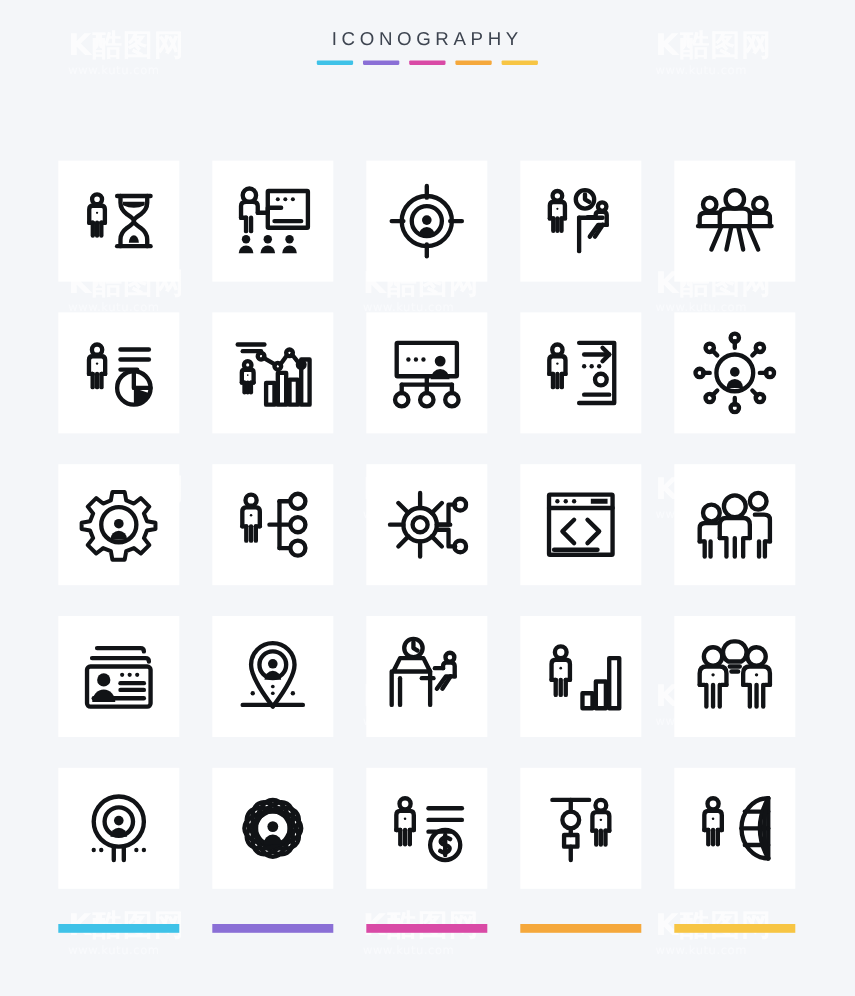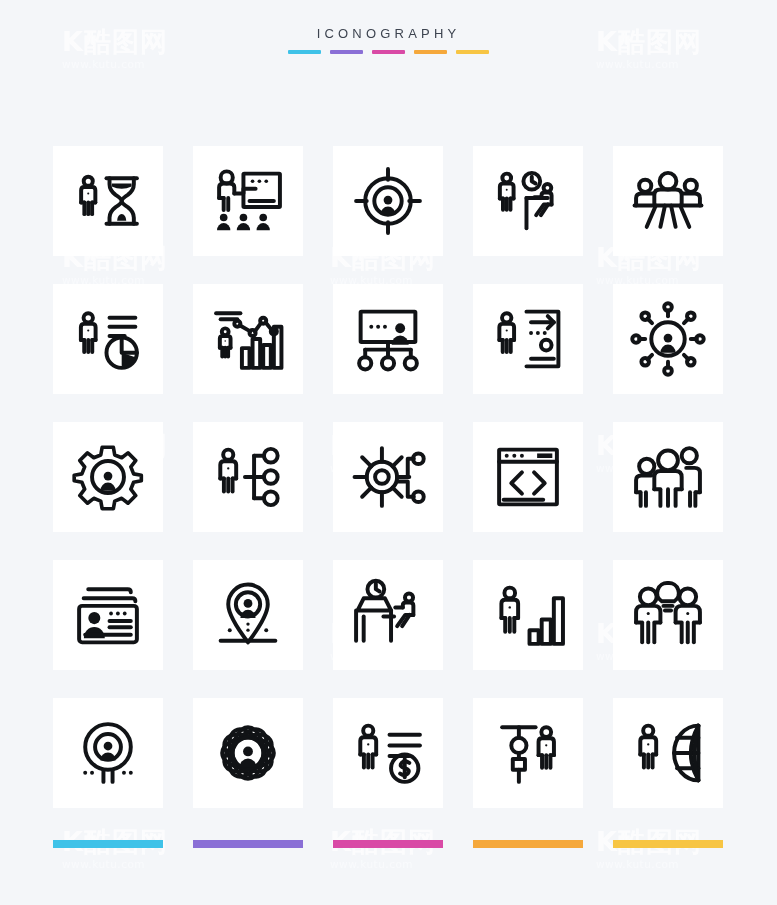--- a/index.html
+++ b/index.html
@@ -35,21 +35,21 @@
     margin-top:2px;
   }
   
   .header{
     position:absolute;
     left:0;right:0;top:26px;
     text-align:center;
     z-index:3;
   }
   .title{
-    font-size:13px;
+    font-size:17px;
     letter-spacing:4.2px;
     color:#3d4450;
     font-weight:400;
     font-family:"Liberation Sans", sans-serif;
   }
   .title-bars{
     margin-top:9px;
     display:flex;
     justify-content:center;
     gap:9px;

